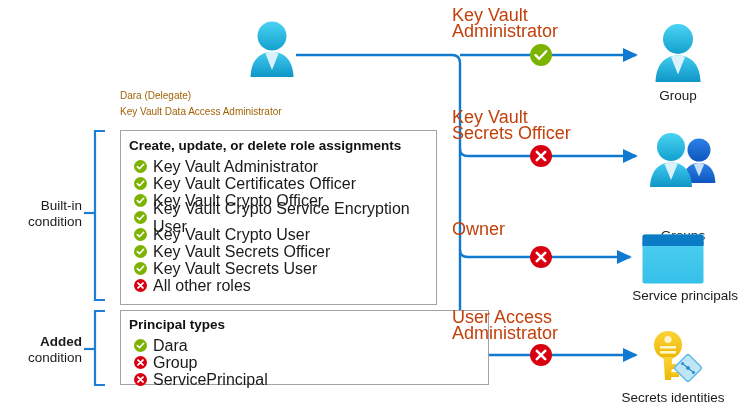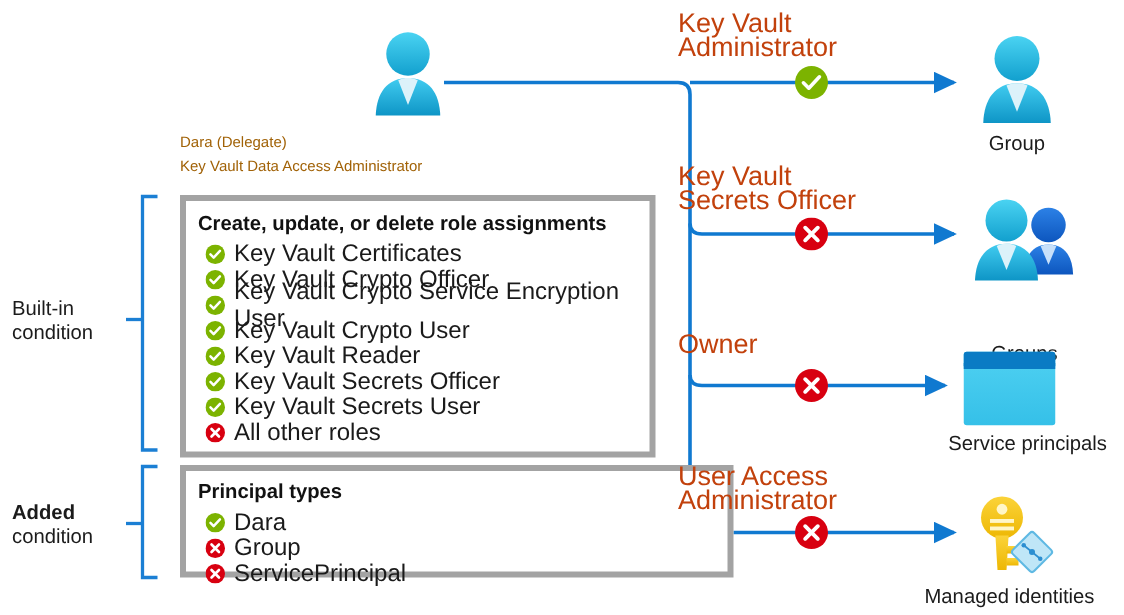--- a/index.html
+++ b/index.html
@@ -10,29 +10,29 @@
     color:#1a1a1a;
     overflow:hidden;
     position:relative;
   }
   .stage{position:absolute;left:0;top:0;width:749px;height:410px;}
   .abs{position:absolute;}
 
   
   .cap{font-size:10px;line-height:16px;text-align:left;color:#a16207;white-space:nowrap;}
   .boxtitle{font-size:13.5px;font-weight:bold;color:#111;line-height:16px;}
-  .bracketlabel{font-size:13.5px;line-height:16px;text-align:left;color:#1b1b1b;}
+  .bracketlabel{font-size:13.5px;line-height:16px;text-align:right;color:#1b1b1b;}
   .edgelabel{font-size:18px;line-height:15.5px;color:#c2410c;white-space:nowrap;}
   .nodelabel{font-size:13.5px;line-height:16px;text-align:center;color:#1b1b1b;white-space:nowrap;}
 
   
   .panel{
     position:absolute;
     background:#ffffff;
-    border:4px solid #a3a3a3;
+    border:1px solid #a3a3a3;
     box-sizing:border-box;
   }
   .list{margin:0;padding:0;list-style:none;}
   .li{display:flex;align-items:center;height:17px;}
   .li .ico{width:18px;display:flex;justify-content:center;align-items:center;flex:0 0 18px;}
   .li .txt{margin-left:4px;}
 
   
   svg.layer{position:absolute;left:0;top:0;overflow:visible;}
 </style>
@@ -105,21 +105,30 @@
   <div class="panel" style="left:120px;top:130px;width:317px;height:175px;">
     <div class="boxtitle" style="margin:7px 0 4px 8px;">Create, update, or delete role assignments</div>
     <ul class="list" id="roles-list" style="margin-left:10px;">
         <li class="li">
           <span class="ico">
             <svg width="13" height="13" viewBox="0 0 22 22">
               <circle cx="11" cy="11" r="11" fill="#7CB300"></circle>
               <path d="M5.6,11.2 L9.2,14.8 L16.3,7.2" fill="none" stroke="#ffffff" stroke-width="2.8" stroke-linecap="round" stroke-linejoin="round"></path>
             </svg>
           </span>
-          <span class="txt">Key Vault Certificates</span>
+          <span class="txt">Key Vault Administrator</span>
+        </li>
+        <li class="li">
+          <span class="ico">
+            <svg width="13" height="13" viewBox="0 0 22 22">
+              <circle cx="11" cy="11" r="11" fill="#7CB300"></circle>
+              <path d="M5.6,11.2 L9.2,14.8 L16.3,7.2" fill="none" stroke="#ffffff" stroke-width="2.8" stroke-linecap="round" stroke-linejoin="round"></path>
+            </svg>
+          </span>
+          <span class="txt">Key Vault Certificates Officer</span>
         </li>
         <li class="li">
           <span class="ico">
             <svg width="13" height="13" viewBox="0 0 22 22">
               <circle cx="11" cy="11" r="11" fill="#7CB300"></circle>
               <path d="M5.6,11.2 L9.2,14.8 L16.3,7.2" fill="none" stroke="#ffffff" stroke-width="2.8" stroke-linecap="round" stroke-linejoin="round"></path>
             </svg>
           </span>
           <span class="txt">Key Vault Crypto Officer</span>
         </li>
@@ -133,29 +142,20 @@
           <span class="txt">Key Vault Crypto Service Encryption User</span>
         </li>
         <li class="li">
           <span class="ico">
             <svg width="13" height="13" viewBox="0 0 22 22">
               <circle cx="11" cy="11" r="11" fill="#7CB300"></circle>
               <path d="M5.6,11.2 L9.2,14.8 L16.3,7.2" fill="none" stroke="#ffffff" stroke-width="2.8" stroke-linecap="round" stroke-linejoin="round"></path>
             </svg>
           </span>
           <span class="txt">Key Vault Crypto User</span>
-        </li>
-        <li class="li">
-          <span class="ico">
-            <svg width="13" height="13" viewBox="0 0 22 22">
-              <circle cx="11" cy="11" r="11" fill="#7CB300"></circle>
-              <path d="M5.6,11.2 L9.2,14.8 L16.3,7.2" fill="none" stroke="#ffffff" stroke-width="2.8" stroke-linecap="round" stroke-linejoin="round"></path>
-            </svg>
-          </span>
-          <span class="txt">Key Vault Reader</span>
         </li>
         <li class="li">
           <span class="ico">
             <svg width="13" height="13" viewBox="0 0 22 22">
               <circle cx="11" cy="11" r="11" fill="#7CB300"></circle>
               <path d="M5.6,11.2 L9.2,14.8 L16.3,7.2" fill="none" stroke="#ffffff" stroke-width="2.8" stroke-linecap="round" stroke-linejoin="round"></path>
             </svg>
           </span>
           <span class="txt">Key Vault Secrets Officer</span>
         </li>
@@ -285,15 +285,15 @@
       <rect x="23" y="42" width="8" height="5" fill="url(#gKey)"></rect>
       <g transform="translate(40,38) rotate(45)">
         <rect x="-10" y="-10" width="20" height="20" rx="2" fill="#BFE6F7" stroke="#5FB9E3" stroke-width="1.4"></rect>
       </g>
       <circle cx="40" cy="38" r="2" fill="#2D8FD1"></circle>
       <circle cx="34.5" cy="33.5" r="1.5" fill="#2D8FD1"></circle>
       <circle cx="45.5" cy="42.5" r="1.5" fill="#2D8FD1"></circle>
       <path d="M34.5,33.5 L40,38 L45.5,42.5" stroke="#2D8FD1" stroke-width="1.1" fill="none"></path>
     </svg>
   </div>
-  <div class="abs nodelabel" style="left:600px;top:390px;width:146px;">Managed identities</div>
+  <div class="abs nodelabel" style="left:600px;top:390px;width:146px;">Secrets identities</div>
 
 </div>
 
 </body></html>

